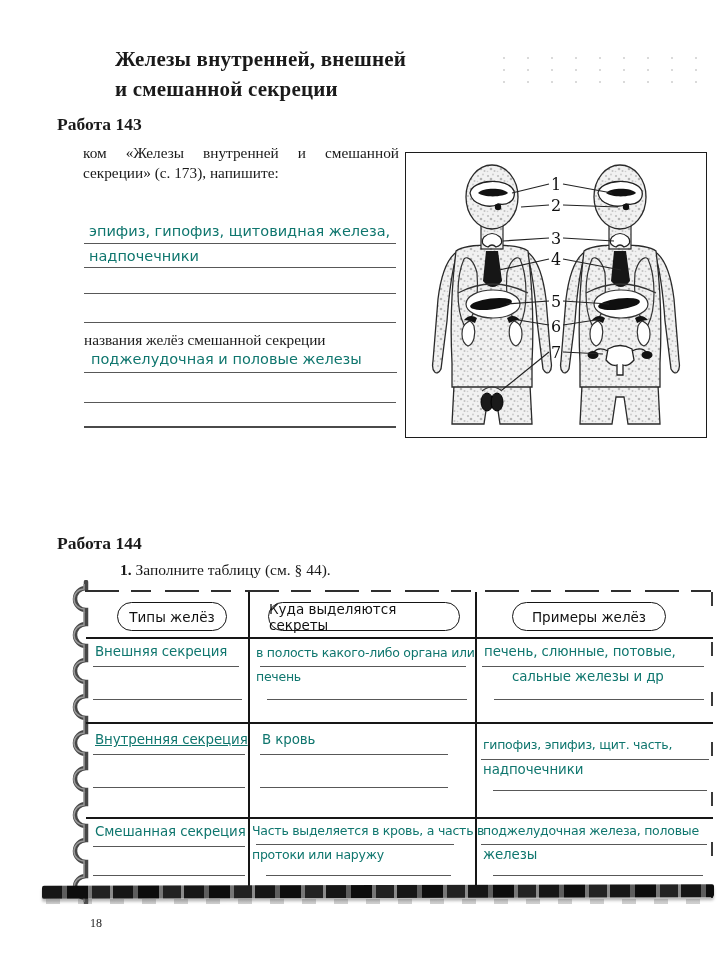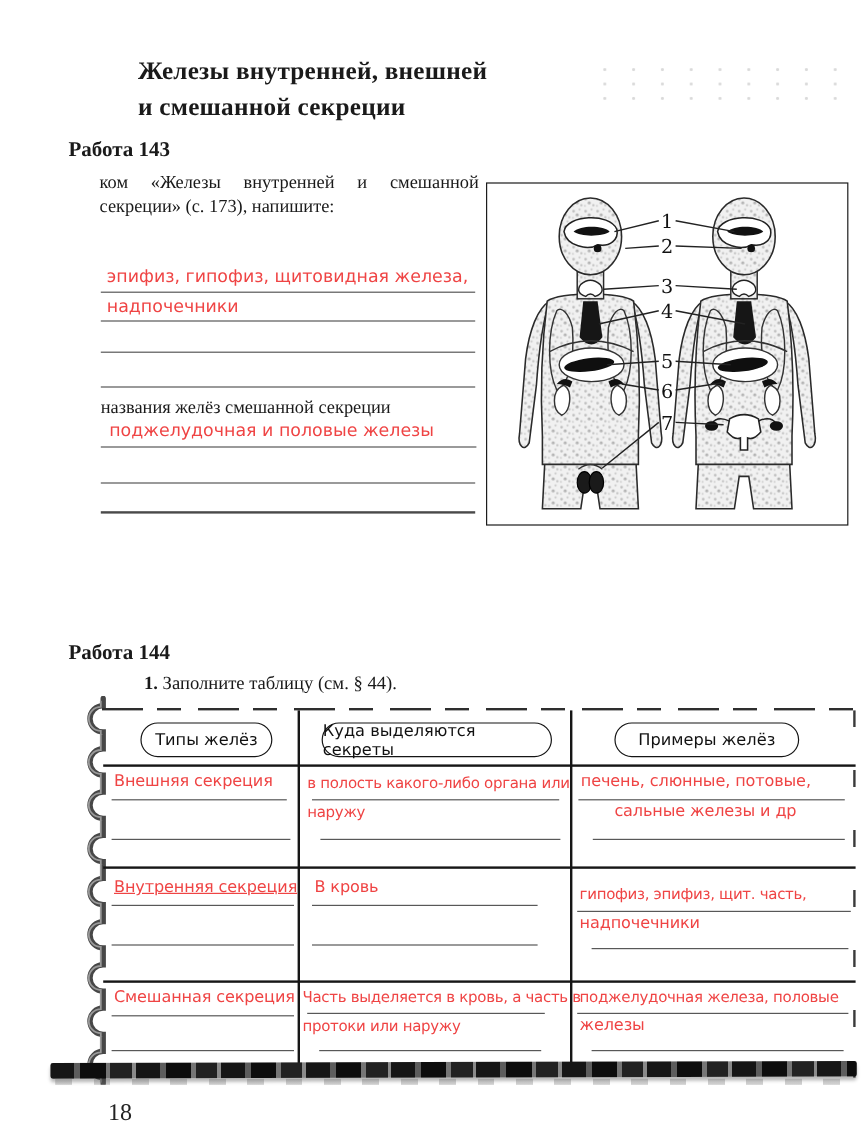--- a/index.html
+++ b/index.html
@@ -9,21 +9,21 @@
     margin:0 auto;
   }
   .abs{position:absolute;}
   .title{font-weight:bold;font-size:21px;line-height:30px;letter-spacing:.2px;}
   .whead{font-weight:bold;font-size:17.5px;}
   .para{font-size:15.3px;line-height:20px;width:316px;}
   .para .ln{display:block;}
   .para .just{text-align:justify;text-align-last:justify;}
   .para .ind{text-indent:33px;}
   .prompt{font-size:15.3px;}
-  .hw{font-family:"DejaVu Sans",sans-serif;color:#ef4444;white-space:nowrap;}
+  .hw{font-family:"DejaVu Sans",sans-serif;color:#0f766e;white-space:nowrap;}
   .hw143{font-size:14.5px;}
   .hwcell{font-size:12.5px;letter-spacing:-0.25px;}
   .hwcell-lg{font-size:13.4px;letter-spacing:-0.1px;}
   .uline{position:absolute;height:0;border-bottom:1.3px solid #585858;}
   .uline2{position:absolute;height:0;border-bottom:2.2px solid #4a4a4a;}
   .hline{position:absolute;height:0;border-top:2px solid #161616;}
   .vline{position:absolute;width:0;border-left:2px solid #161616;}
   .dashtop{position:absolute;height:2px;
     background:repeating-linear-gradient(90deg,#2e2e2e 0 34px,transparent 34px 46px,#2e2e2e 46px 66px,transparent 66px 80px);}
   .dashright{position:absolute;width:2px;
@@ -33,21 +33,21 @@
     font-family:"DejaVu Sans",sans-serif;font-size:13.5px;color:#111;}
   .figbox{position:absolute;border:1.6px solid #1c1c1c;background:#fff;}
   .shadowband{position:absolute;height:13px;border-radius:2px;transform:skewY(-0.15deg);
     background:repeating-linear-gradient(90deg,#161616 0 20px,#5d5d5d 20px 25px,#0d0d0d 25px 46px,#767676 46px 50px,#222 50px 68px,#8a8a8a 68px 71px);
     box-shadow:0 3px 3px rgba(0,0,0,.28);}
   .shadowsmear{position:absolute;height:5px;opacity:.55;
     background:repeating-linear-gradient(90deg,rgba(110,110,110,.6) 0 14px,transparent 14px 32px);}
   .speckle{position:absolute;opacity:.5;
     background-image:radial-gradient(circle,#b5b5b5 1px,transparent 1.5px);
     background-size:24px 12px;}
-  .pagenum{font-size:20px;color:#222;}
+  .pagenum{font-size:12px;color:#222;}
   svg text{font-family:"DejaVu Serif",serif;}
 </style>
 </head>
 <body>
 
 <div id="page">
 
   <div class="speckle" style="left:492px;top:52px;width:215px;height:34px;"></div>
 
   <div class="abs title" style="left:115px;top:44px;width:470px;">
@@ -198,21 +198,21 @@
   <div class="pill" style="left:512px;top:602px;width:152px;">
       <span>Примеры желёз</span>
     </div>
 
   <div class="abs hw hwcell-lg" style="left:95px;top:644px;">Внешняя секреция</div>
   <div class="uline" style="left:93px;top:666px;width:146px;"></div>
   <div class="uline" style="left:93px;top:699px;width:149px;"></div>
 
   <div class="abs hw hwcell" style="left:256px;top:645px;">в полость какого-либо органа или</div>
   <div class="uline" style="left:260px;top:666px;width:206px;"></div>
-  <div class="abs hw hwcell" style="left:256px;top:669px;">наружу</div>
+  <div class="abs hw hwcell" style="left:256px;top:669px;">печень</div>
   <div class="uline" style="left:267px;top:699px;width:200px;"></div>
 
   <div class="abs hw hwcell-lg" style="left:484px;top:644px;">печень, слюнные, потовые,</div>
   <div class="uline" style="left:482px;top:666px;width:222px;"></div>
   <div class="abs hw hwcell-lg" style="left:484px;top:669px;margin-left:28px;">сальные железы и др</div>
   <div class="uline" style="left:494px;top:699px;width:210px;"></div>
 
   <div class="abs hw hwcell-lg" style="left:95px;top:732px;text-decoration:underline;">Внутренняя секреция</div>
   <div class="uline" style="left:93px;top:754px;width:152px;"></div>
   <div class="uline" style="left:93px;top:787px;width:152px;"></div>

